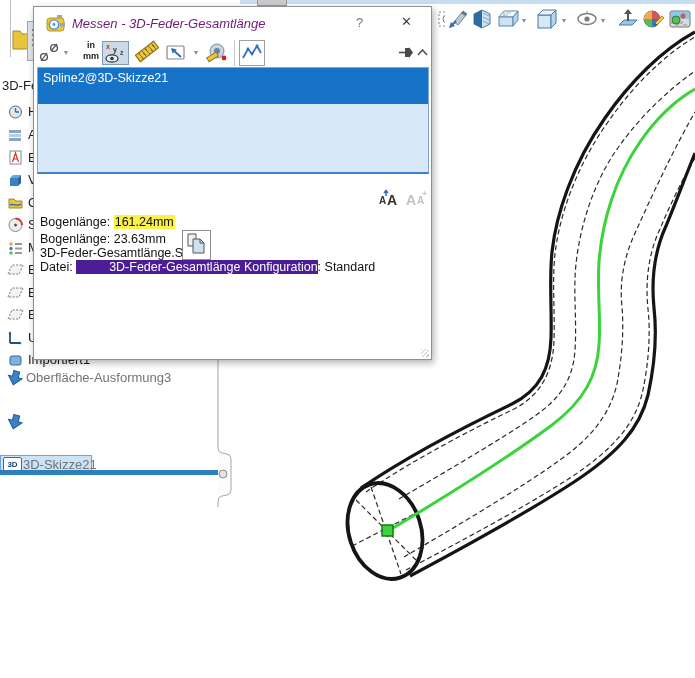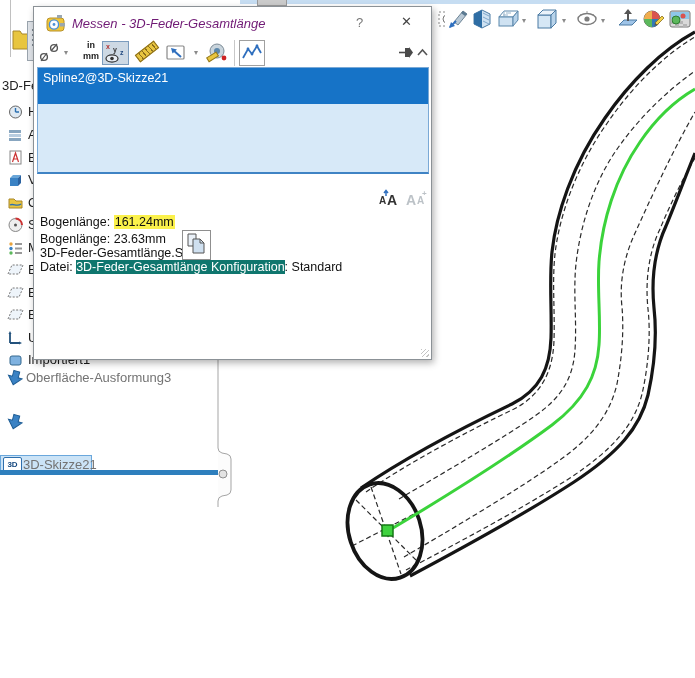--- a/index.html
+++ b/index.html
@@ -47,21 +47,21 @@
   #tb-divider{left:200px;top:33px;width:1px;height:26px;background:#c8c8c8;}
   #btn-chart{left:205px;top:33px;width:26px;height:26px;border:1px solid #a0a0a0;background:#fff;box-sizing:border-box;cursor:pointer;}
   #ruler-icon{left:101px;top:40px;width:24px;height:9px;background:#e8c53f;border:1px solid #8a6d1d;box-sizing:border-box;
      transform:rotate(-38deg);cursor:pointer;
      background-image:repeating-linear-gradient(90deg,transparent 0,transparent 3px,#8a6d1d 3px,#8a6d1d 4px);}
   #sel-list{position:absolute;left:3px;top:60px;width:392px;height:107px;background:#d7e9f8;
      border:1px solid #7aa9d6;border-bottom:2px solid #3f83c4;box-sizing:border-box;}
   #sel-item{height:36px;background:#1673c7;color:#fff;font-size:12.5px;line-height:20px;padding-left:5px;cursor:default;}
   .res-line{position:absolute;left:6px;font-size:12.5px;color:#111;white-space:nowrap;}
   .hl-yellow{background:#fbf14b;padding:0 1px;}
-  .hl-blue{background:#0f766e;color:#fff;}
+  .hl-blue{background:#4c1d95;color:#fff;padding-left:33px;}
   .fontbtn{position:absolute;top:181px;width:24px;height:20px;cursor:pointer;}
   #copy-btn{position:absolute;left:148px;top:223px;width:27px;height:28px;border:1px solid #8f8f8f;background:#fff;cursor:pointer;}
   #resize-grip{position:absolute;right:2px;bottom:2px;width:8px;height:8px;
      background-image:repeating-linear-gradient(135deg,#c4c4c4 0,#c4c4c4 1px,transparent 1px,transparent 3px);}
 </style>
 </head>
 <body>
 
 <svg class="abs" width="695" height="678" style="left:0;top:0">
 

